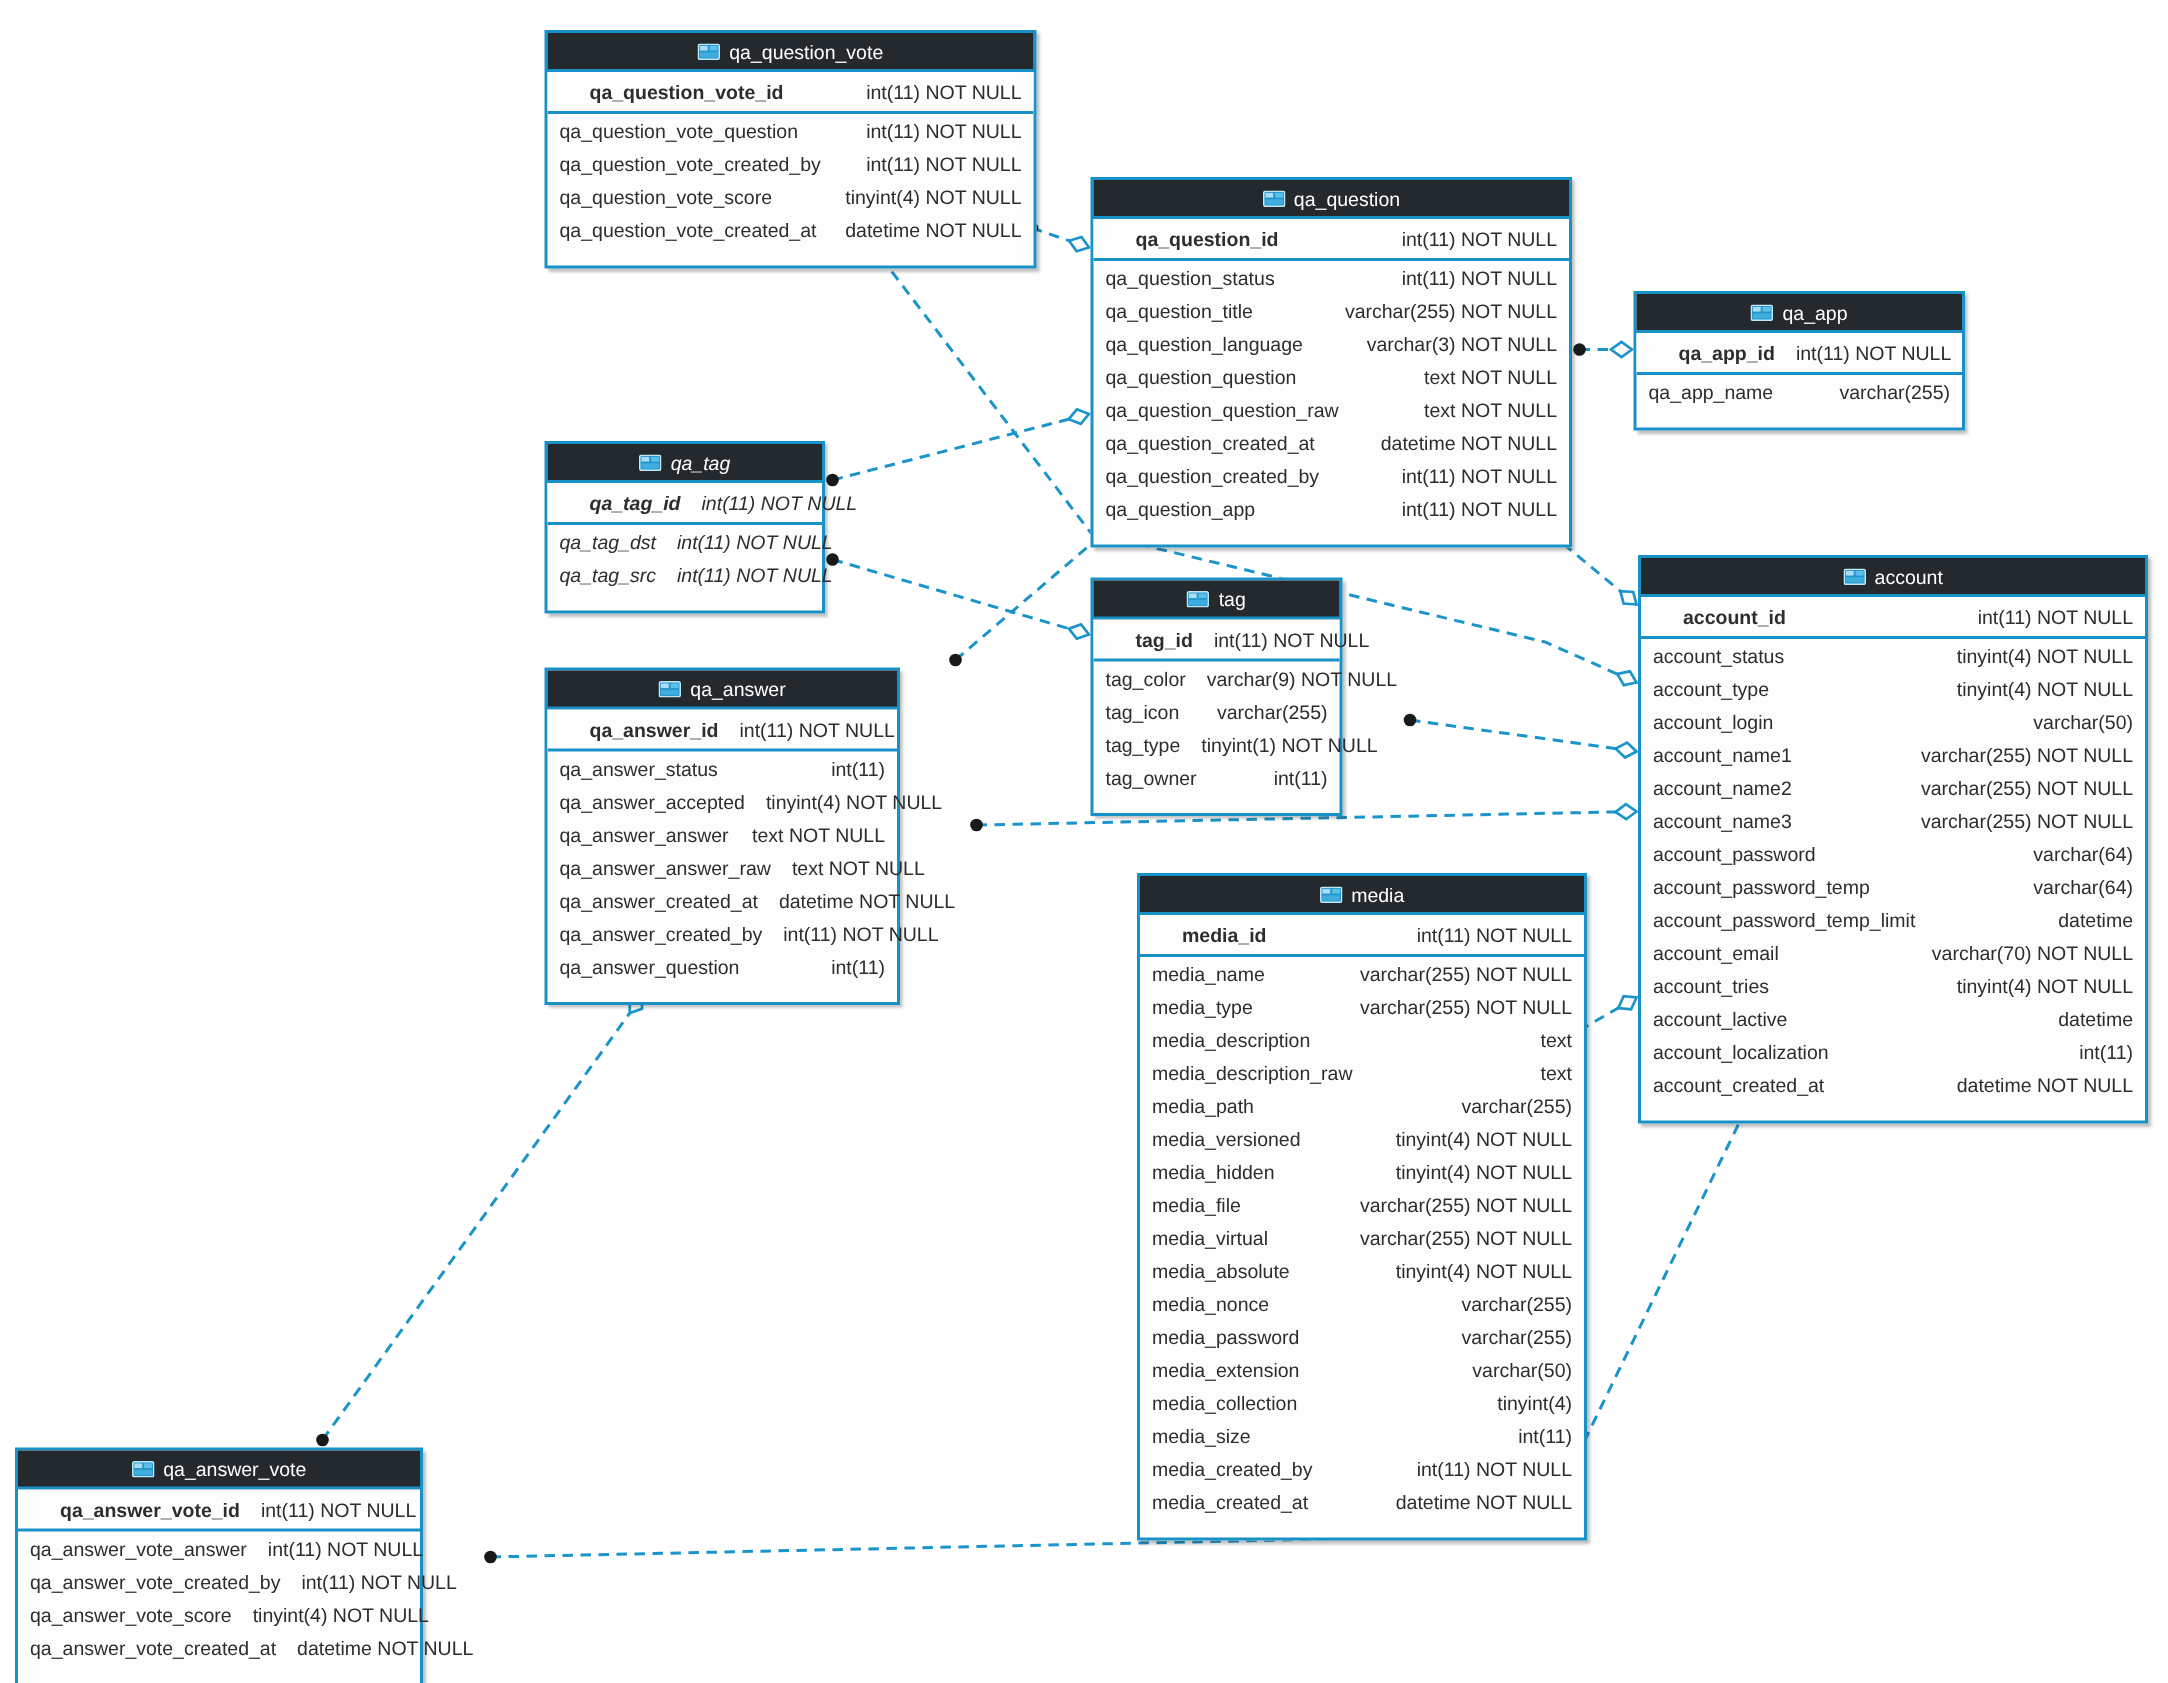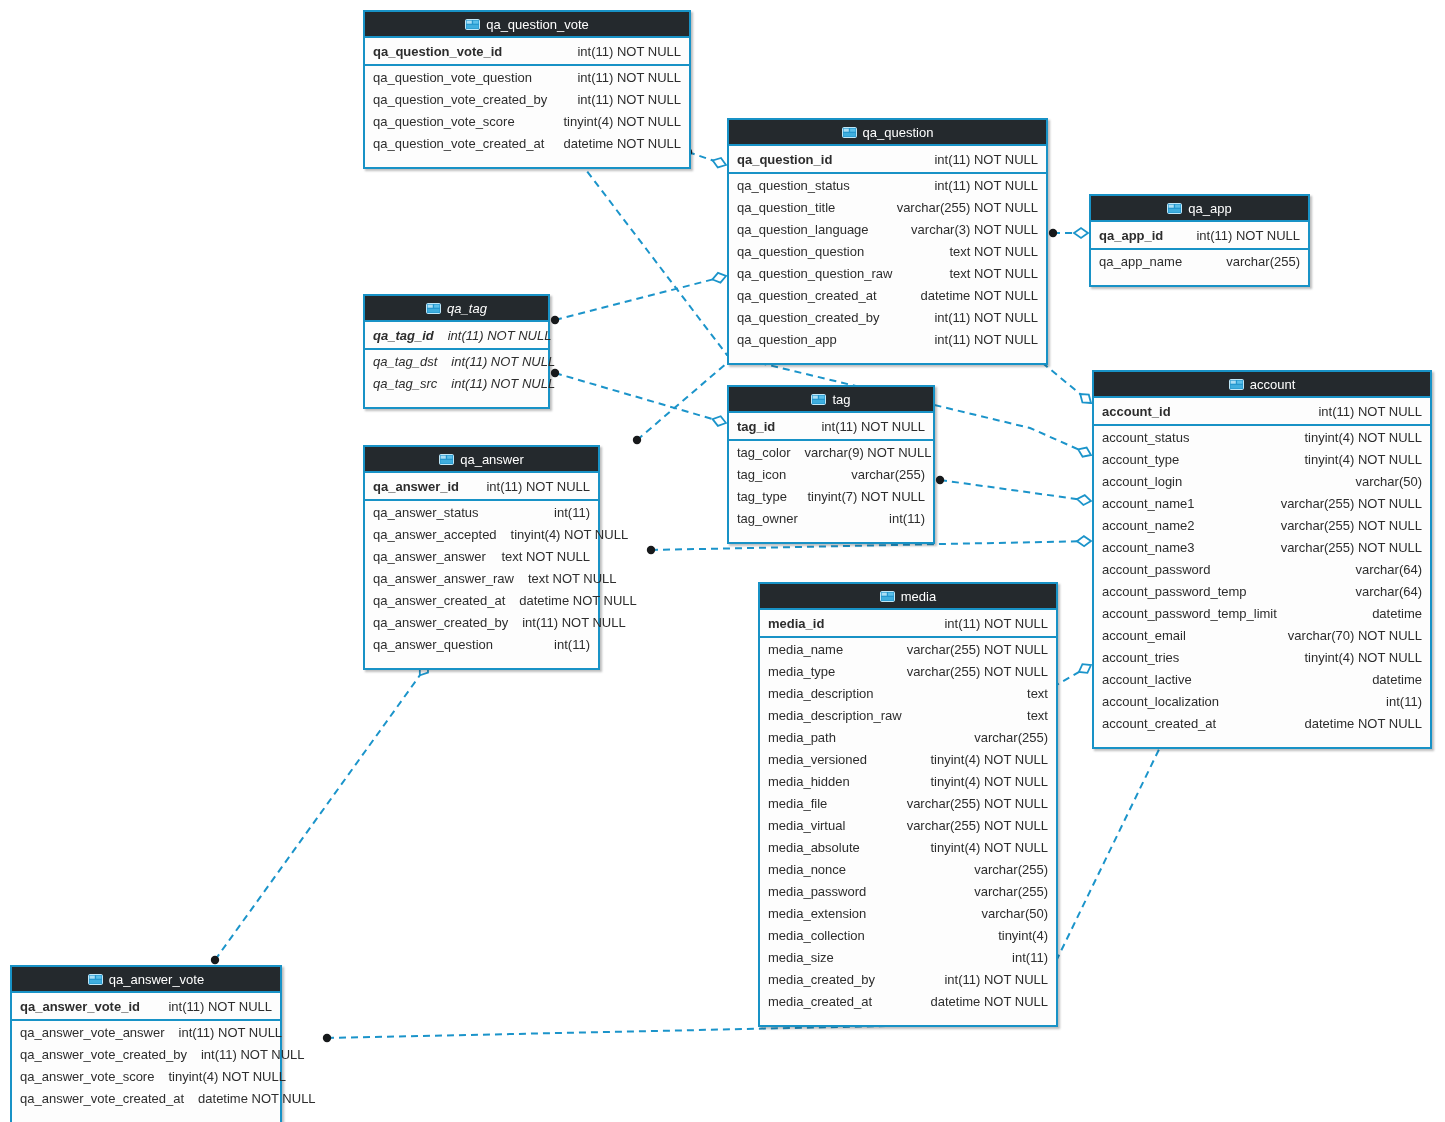--- a/index.html
+++ b/index.html
@@ -12,21 +12,21 @@
   .table-box{
     position:absolute;z-index:2;box-sizing:border-box;background:#fdfdfd;
     border:2px solid #1892c6;box-shadow:2px 2px 2px rgba(40,40,40,.3);
     font-size:13px;color:#2d2d2d;
   }
   .thead{
     background:#24292d;color:#ffffff;height:24px;display:flex;align-items:center;
     justify-content:center;gap:6px;border-bottom:2px solid #1892c6;font-size:13px;
   }
   .thead .ticon{display:flex;align-items:center;}
-  .pksec{border-bottom:2px solid #1892c6;background:#fdfdfd;}
+  .pksec{border-bottom:2px solid #1892c6;background:#fdfdfd;padding-left:20px;}
   .pkrow{display:flex;justify-content:space-between;align-items:center;
          padding:4px 8px;min-height:18px;}
   .pkrow .fname{font-weight:bold;}
   .tbody{padding:1px 0 12px;}
   .frow{display:flex;justify-content:space-between;align-items:center;
         height:22px;line-height:22px;padding:0 8px;}
   .fname{white-space:nowrap;margin-right:14px;}
   .ftype{white-space:nowrap;text-align:right;}
 </style>
 </head>
@@ -88,21 +88,21 @@
         <polyline points="215,960 428,664" fill="none" stroke="#1b94ca" stroke-width="2" stroke-dasharray="7,5"></polyline>
         <circle cx="215" cy="960" r="4.2" fill="#17191b"></circle>
         <path d="M 428 664 L 427.9698358316242 672.6022723813505 L 419.8227681730356 675.3636648862979 L 419.85293234141136 666.7613925049475 Z" fill="#ffffff" stroke="#1b94ca" stroke-width="1.8"></path>
       </g>
       <g>
         <polyline points="327,1038 1026,1023 1167,733" fill="none" stroke="#1b94ca" stroke-width="2" stroke-dasharray="7,5"></polyline>
         <circle cx="327" cy="1038" r="4.2" fill="#17191b"></circle>
         <path d="M 1167 733 L 1168.435833216703 741.4816497790118 L 1160.878326631163 745.5906757231402 L 1159.44249341446 737.1090259441282 Z" fill="#ffffff" stroke="#1b94ca" stroke-width="1.8"></path>
       </g>
     </svg>
-    <div class="table-box" style="left: 363px; top: 10px; width: 328px;">
+    <div class="table-box" style="left: 363px; top: 20px; width: 328px;">
       <div class="thead">
         <span class="ticon">
           <svg width="15" height="11" viewBox="0 0 15 11">
             <rect x="0.5" y="0.5" width="14" height="10" rx="1.2" fill="#2496cd" stroke="#bfe7f8" stroke-width="1"></rect>
             <rect x="1.6" y="1.6" width="5.2" height="3.1" fill="#aadef5"></rect>
             <rect x="8.1" y="1.6" width="5.3" height="3.1" fill="#5cc0ea"></rect>
             <rect x="1.6" y="5.9" width="11.8" height="3.5" fill="#3faede"></rect>
           </svg>
         </span>
         <span>qa_question_vote</span>
@@ -232,21 +232,21 @@
         <div class="frow">
           <span class="fname">qa_tag_dst</span>
           <span class="ftype">int(11) NOT NULL</span>
         </div>
         <div class="frow">
           <span class="fname">qa_tag_src</span>
           <span class="ftype">int(11) NOT NULL</span>
         </div>
       </div>
     </div>
-    <div class="table-box" style="left: 727px; top: 385px; width: 208px;">
+    <div class="table-box" style="left: 727px; top: 385px; width: 168px;">
       <div class="thead">
         <span class="ticon">
           <svg width="15" height="11" viewBox="0 0 15 11">
             <rect x="0.5" y="0.5" width="14" height="10" rx="1.2" fill="#2496cd" stroke="#bfe7f8" stroke-width="1"></rect>
             <rect x="1.6" y="1.6" width="5.2" height="3.1" fill="#aadef5"></rect>
             <rect x="8.1" y="1.6" width="5.3" height="3.1" fill="#5cc0ea"></rect>
             <rect x="1.6" y="5.9" width="11.8" height="3.5" fill="#3faede"></rect>
           </svg>
         </span>
         <span>tag</span>
@@ -261,21 +261,21 @@
         <div class="frow">
           <span class="fname">tag_color</span>
           <span class="ftype">varchar(9) NOT NULL</span>
         </div>
         <div class="frow">
           <span class="fname">tag_icon</span>
           <span class="ftype">varchar(255)</span>
         </div>
         <div class="frow">
           <span class="fname">tag_type</span>
-          <span class="ftype">tinyint(7) NOT NULL</span>
+          <span class="ftype">tinyint(1) NOT NULL</span>
         </div>
         <div class="frow">
           <span class="fname">tag_owner</span>
           <span class="ftype">int(11)</span>
         </div>
       </div>
     </div>
     <div class="table-box" style="left: 363px; top: 445px; width: 237px;">
       <div class="thead">
         <span class="ticon">

